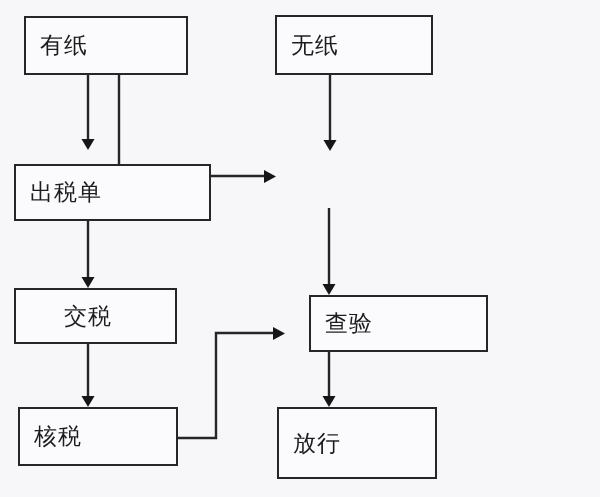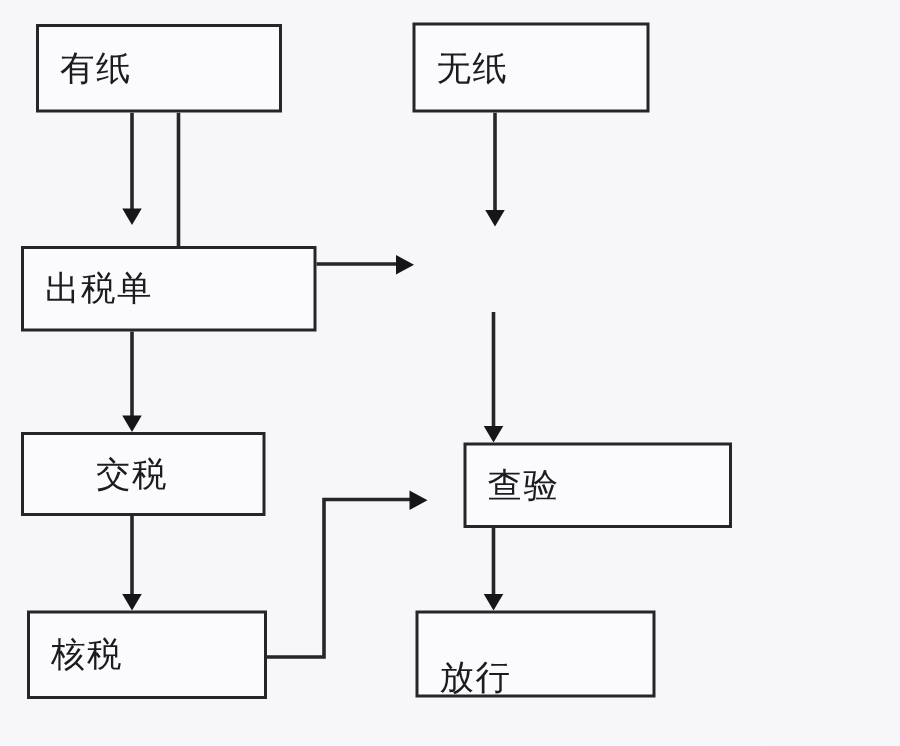--- a/index.html
+++ b/index.html
@@ -118,17 +118,17 @@
   </div>
 
   <div class="node-box" style="left:286px; top:295px; width:179px; height:57px;margin-left:23px;">
     <span class="node-label">查验</span>
   </div>
 
   <div class="node-box" style="left:18px; top:407px; width:160px; height:59px;text-align:center;">
     <span class="node-label">核税</span>
   </div>
 
-  <div class="node-box" style="left:277px; top:407px; width:160px; height:58px;align-items:flex-end;">
+  <div class="node-box" style="left:277px; top:407px; width:160px; height:72px;">
     <span class="node-label">放行</span>
   </div>
 
 </div>
 
 </body></html>

